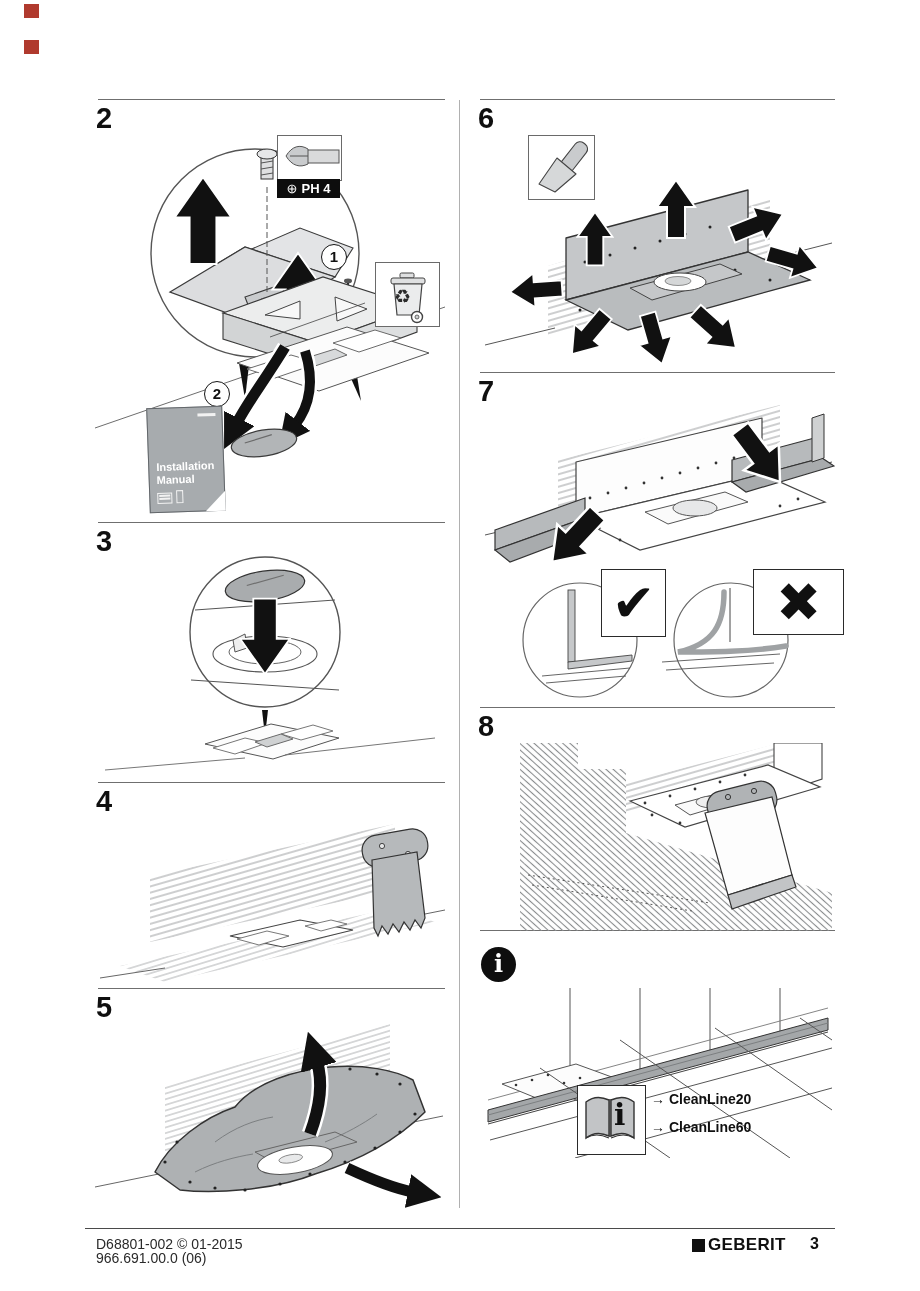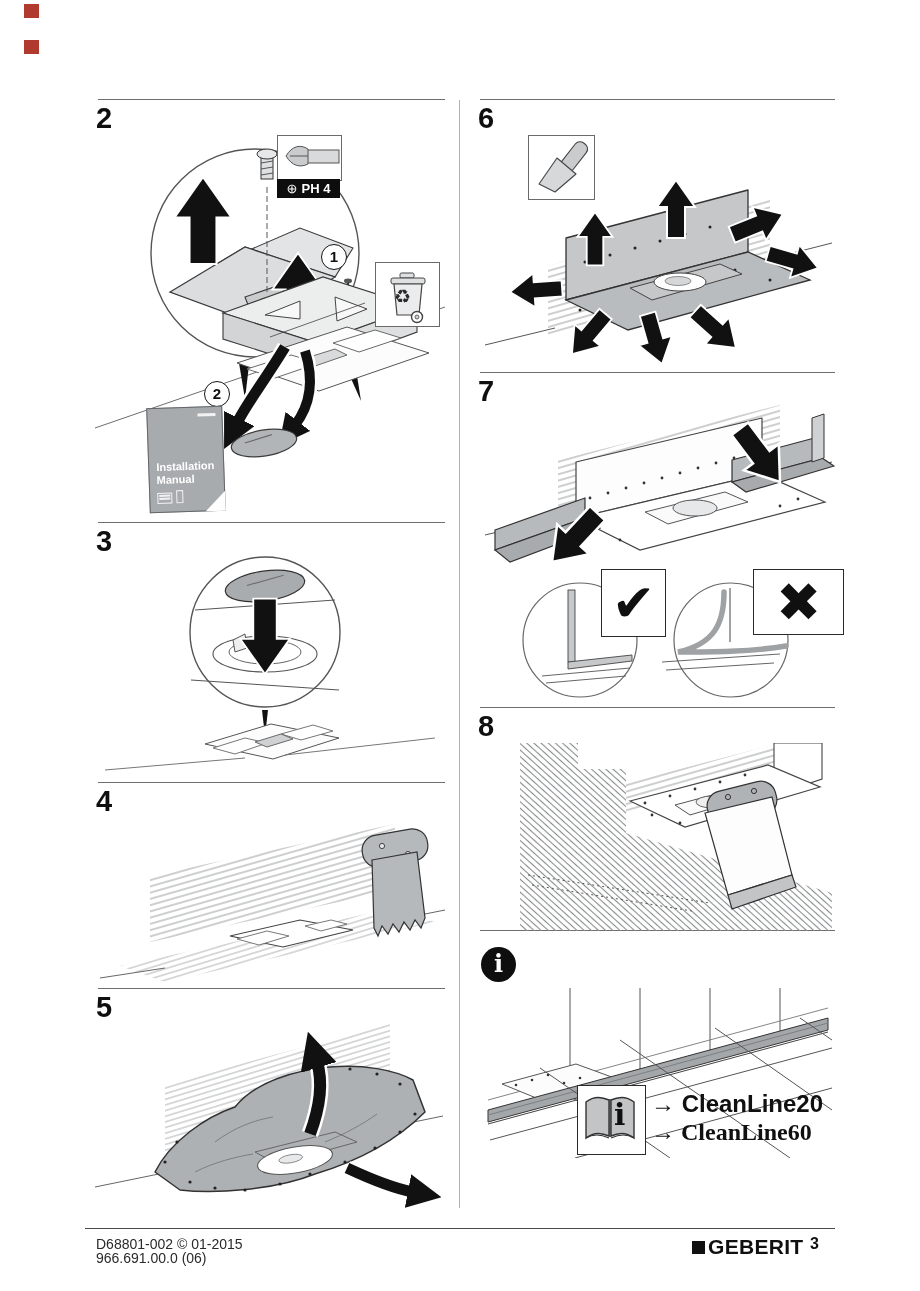--- a/index.html
+++ b/index.html
@@ -27,25 +27,25 @@
   .manual-ic2{position:absolute;left:26px;bottom:8px;width:5px;height:11px;border:1px solid #f2f2f2;}
   .manual-curl{position:absolute;right:-1px;bottom:-1px;width:0;height:0;
                border-style:solid;border-width:0 0 20px 20px;border-color:transparent transparent #fff transparent;}
   .markbox{position:absolute;background:#fff;border:1.6px solid #2a2a2a;display:flex;
            align-items:center;justify-content:center;color:#101010;}
   .infodot{position:absolute;width:35px;height:35px;border-radius:50%;background:#0e0e0e;color:#fff;
            font-family:"DejaVu Serif",serif;font-weight:bold;font-size:24px;text-align:center;line-height:33px;}
   .bookbox{position:absolute;left:577px;top:1085px;width:67px;height:68px;background:#fff;border:1.6px solid #2a2a2a;}
   .booki{position:absolute;left:36px;top:14px;font-family:"DejaVu Serif",serif;font-weight:bold;
          font-size:30px;color:#101010;line-height:1;}
-  .cleanline{position:absolute;left:651px;font-size:24px;font-weight:bold;color:#101010;line-height:1;}
+  .cleanline{position:absolute;left:651px;font-size:14px;font-weight:bold;color:#101010;line-height:1;}
   .ftsmall{position:absolute;left:96px;font-size:14px;color:#2a2a2a;line-height:1.25;}
   .brand{position:absolute;left:692px;top:1235px;display:flex;align-items:center;}
   .brandsq{width:13px;height:13px;background:#101010;margin-right:3px;}
-  .brandtxt{font-size:21px;font-weight:bold;letter-spacing:0.3px;color:#101010;}
+  .brandtxt{font-size:17px;font-weight:bold;letter-spacing:0.3px;color:#101010;}
   .pagenum{position:absolute;left:810px;top:1235px;font-size:16px;font-weight:bold;color:#101010;}
   svg{display:block;}
 </style>
 </head>
 <body>
 
 <div id="page">
 
   <svg width="0" height="0" style="position:absolute" aria-hidden="true">
     <defs>
@@ -391,21 +391,21 @@
   <div class="bookbox">
     <svg width="64" height="65" viewBox="0 0 64 65">
       <path d="M8,16 Q18,8 31,14 L31,50 Q18,44 8,52 Z" fill="#c2c4c6" stroke="#333" stroke-width="1.4"></path>
       <path d="M56,16 Q46,8 33,14 L33,50 Q46,44 56,52 Z" fill="#c2c4c6" stroke="#333" stroke-width="1.4"></path>
       <line x1="32" y1="13" x2="32" y2="51" stroke="#333" stroke-width="1.2"></line>
       <path d="M8,52 Q18,46 31,52 M56,52 Q46,46 33,52" fill="none" stroke="#333" stroke-width="1.2"></path>
     </svg>
     <span class="booki">i</span>
   </div>
   <div class="cleanline" style="top:1092px;">→ CleanLine20</div>
-  <div class="cleanline" style="top:1120px;font-family:Liberation Serif, serif;">→ CleanLine60</div>
+  <div class="cleanline" style="top:1120px;">→ CleanLine60</div>
 
   <div class="rule" style="left:85px;top:1228px;width:750px;background:#4a4a4a;"></div>
   <div class="ftsmall" style="top:1236px;">D68801-002 © 01-2015</div>
   <div class="ftsmall" style="top:1250px;">966.691.00.0 (06)</div>
   <div class="brand">
     <span class="brandsq"></span>
     <span class="brandtxt">GEBERIT</span>
   </div>
   <div class="pagenum">3</div>
 

